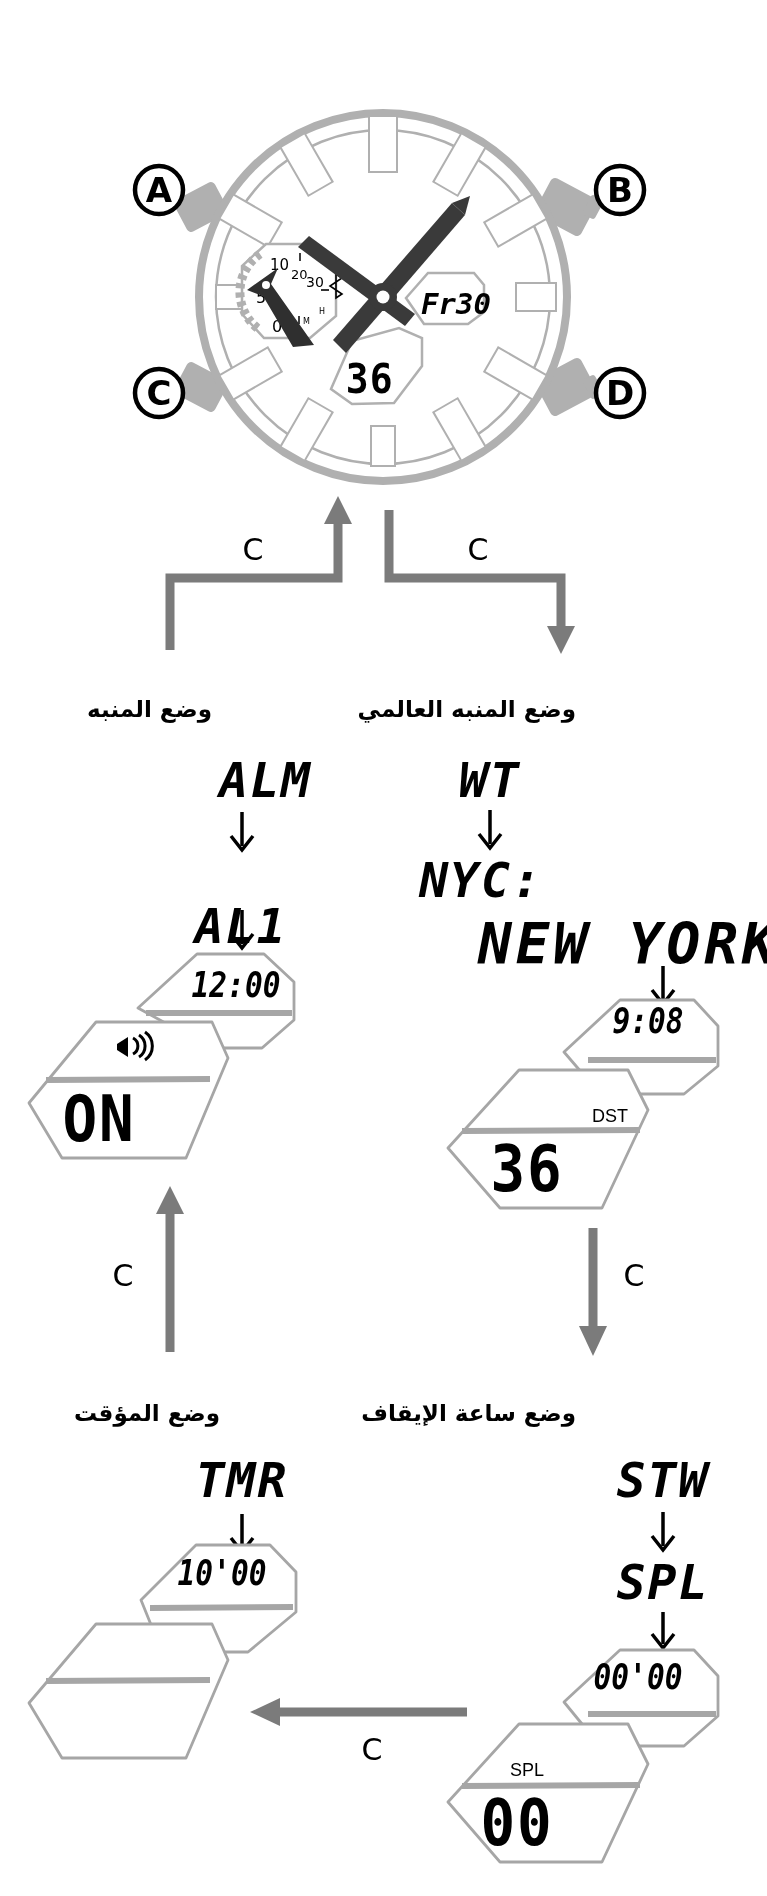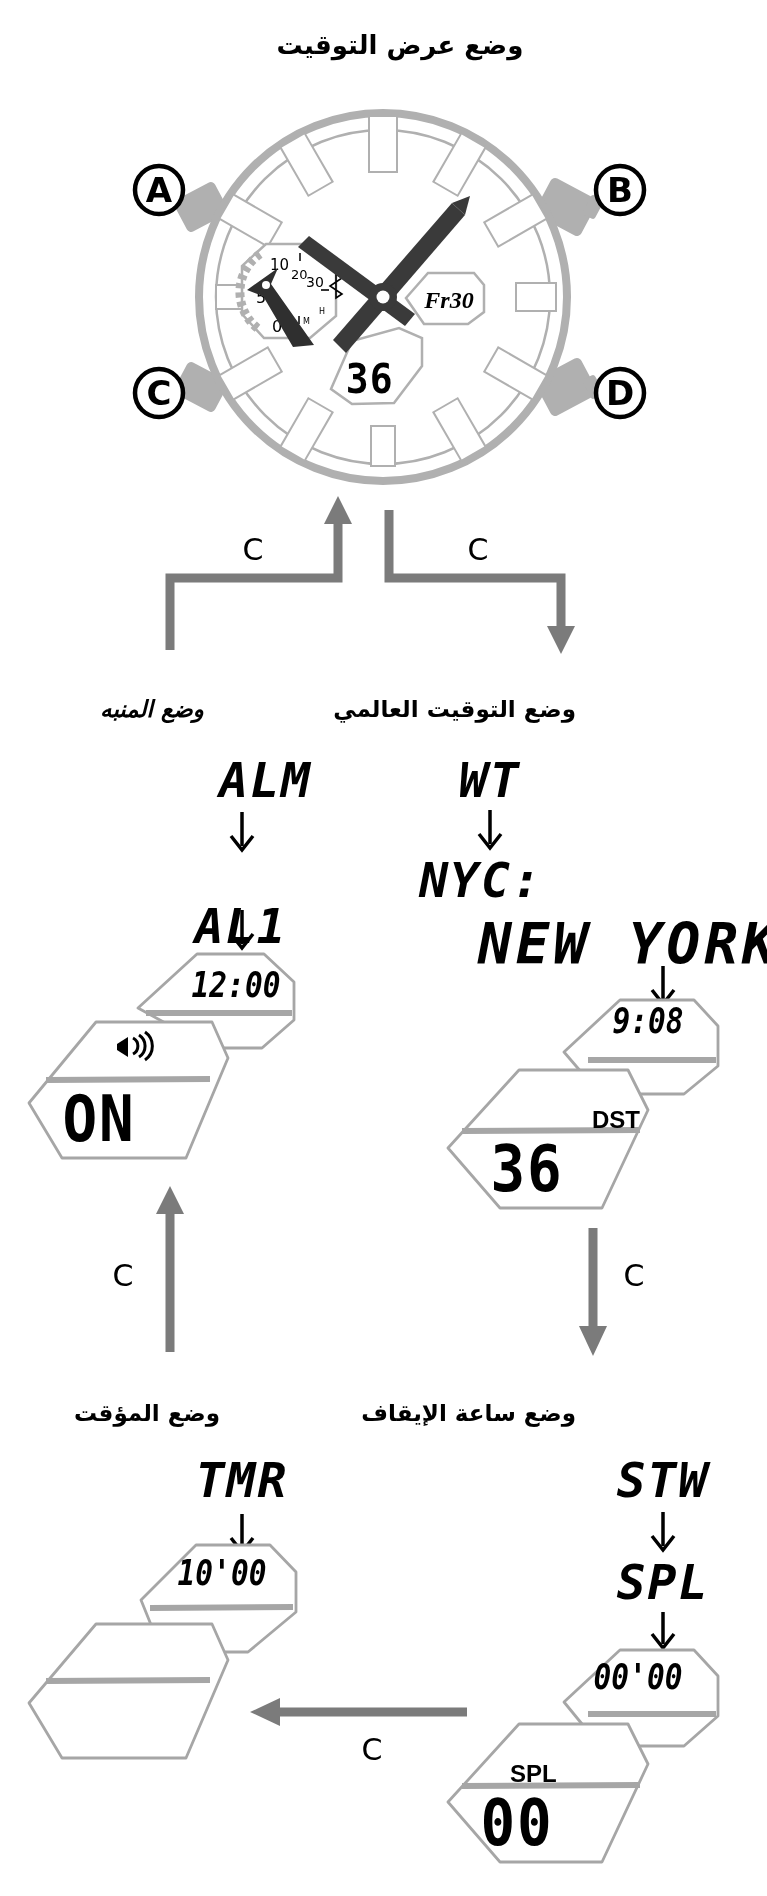--- a/index.html
+++ b/index.html
@@ -9,23 +9,23 @@
   .txt{position:absolute;white-space:nowrap;}
   .ar{font-weight:bold;font-size:23px;direction:rtl;text-align:center;}
   .title{font-size:26px;}
   .lcd{font-family:"DejaVu Sans Mono",monospace;font-weight:bold;font-style:italic;
        text-align:center;letter-spacing:2px;}
   .step{font-size:48px;}
   .small-step{font-size:56px;}
   .ptime{font-size:36px;letter-spacing:0;transform:scaleX(.82);transform-origin:center;}
   .seg7{font-family:"DejaVu Sans Mono",monospace;font-weight:bold;font-style:normal;
         text-align:center;font-size:64px;letter-spacing:2px;transform:scaleX(.9);transform-origin:left;}
-  .badge{font-family:"Liberation Sans",sans-serif;font-weight:bold;font-size:24px;}
+  .badge{font-family:"Liberation Sans",sans-serif;font-weight:normal;font-size:18px;}
   .clabel{font-size:30px;font-weight:400;text-align:center;}
-  .fr30{font-size:24px;letter-spacing:0;font-family:Liberation Serif, serif;}
+  .fr30{font-size:29px;letter-spacing:0;}
   .wsec{font-size:40px;letter-spacing:1px;transform:scaleX(.95);}
   svg text{font-family:"DejaVu Sans",sans-serif;}
 </style>
 </head>
 <body>
 
 <div id="canvas">
 
 <svg id="overlay" width="767" height="1896" viewBox="0 0 767 1896">
 
@@ -175,38 +175,37 @@
     <polygon points="519,1724 628,1724 648,1764 602,1862 500,1862 448,1802"></polygon>
     <line x1="462" y1="1786" x2="640" y2="1785" stroke-width="6"></line>
   </g>
 
   <g>
     <path d="M117,1044 l11,-7 v20 l-11,-7 z" fill="#000"></path>
     <path d="M133,1038 a9 9 0 0 1 0,16 M139,1035 a13 13 0 0 1 0,22 M145,1032 a17 17 0 0 1 0,28" fill="none" stroke="#000" stroke-width="3"></path>
   </g>
 </svg>
 
-<div class="txt title ar" style="left:235px;top:30px;width:330px;">وضع عرض التوقيت</div>
 
 <div class="txt lcd fr30" style="left:421px;top:287px;width:56px;">Fr30</div>
 <div class="txt seg7 wsec" style="left:345px;top:356px;width:52px;font-size:40px;letter-spacing:1px;">36</div>
 
 <div class="txt clabel" style="left:236px;top:532px;width:34px;">C</div>
 <div class="txt clabel" style="left:461px;top:532px;width:34px;">C</div>
 <div class="txt clabel" style="left:106px;top:1258px;width:34px;">C</div>
 <div class="txt clabel" style="left:617px;top:1258px;width:34px;">C</div>
 <div class="txt clabel" style="left:355px;top:1732px;width:34px;">C</div>
 
-<div class="txt ar" style="left:92px;top:696px;width:120px;font-style:italic;">وضع المنبه</div>
+<div class="txt ar" style="left:92px;top:696px;width:120px;">وضع المنبه</div>
 <div class="txt lcd step" style="left:172px;top:752px;width:140px;text-align:right;">ALM</div>
 <div class="txt lcd step" style="left:171px;top:850px;width:140px;margin-top:48px;">AL1</div>
 <div class="txt lcd ptime" style="left:166px;top:964px;width:140px;">12:00</div>
 <div class="txt seg7" style="left:54px;top:1082px;width:100px;">ON</div>
 
-<div class="txt ar" style="left:398px;top:696px;width:178px;">وضع التوقيت العالمي</div>
+<div class="txt ar" style="left:398px;top:696px;width:178px;">وضع المنبه العالمي</div>
 <div class="txt lcd step" style="left:420px;top:752px;width:140px;">WT</div>
 <div class="txt lcd step" style="left:411px;top:852px;width:140px;">NYC:</div>
 <div class="txt lcd small-step" style="left:478px;top:912px;width:240px;letter-spacing:4px;">NEW YORK</div>
 <div class="txt lcd ptime" style="left:578px;top:1000px;width:140px;">9:08</div>
 <div class="txt badge" style="left:592px;top:1106px;">DST</div>
 <div class="txt seg7" style="left:482px;top:1132px;width:100px;">36</div>
 
 <div class="txt ar" style="left:95px;top:1400px;width:125px;">وضع المؤقت</div>
 <div class="txt lcd step" style="left:172px;top:1452px;width:140px;">TMR</div>
 <div class="txt lcd ptime" style="left:152px;top:1552px;width:140px;">10'00</div>

